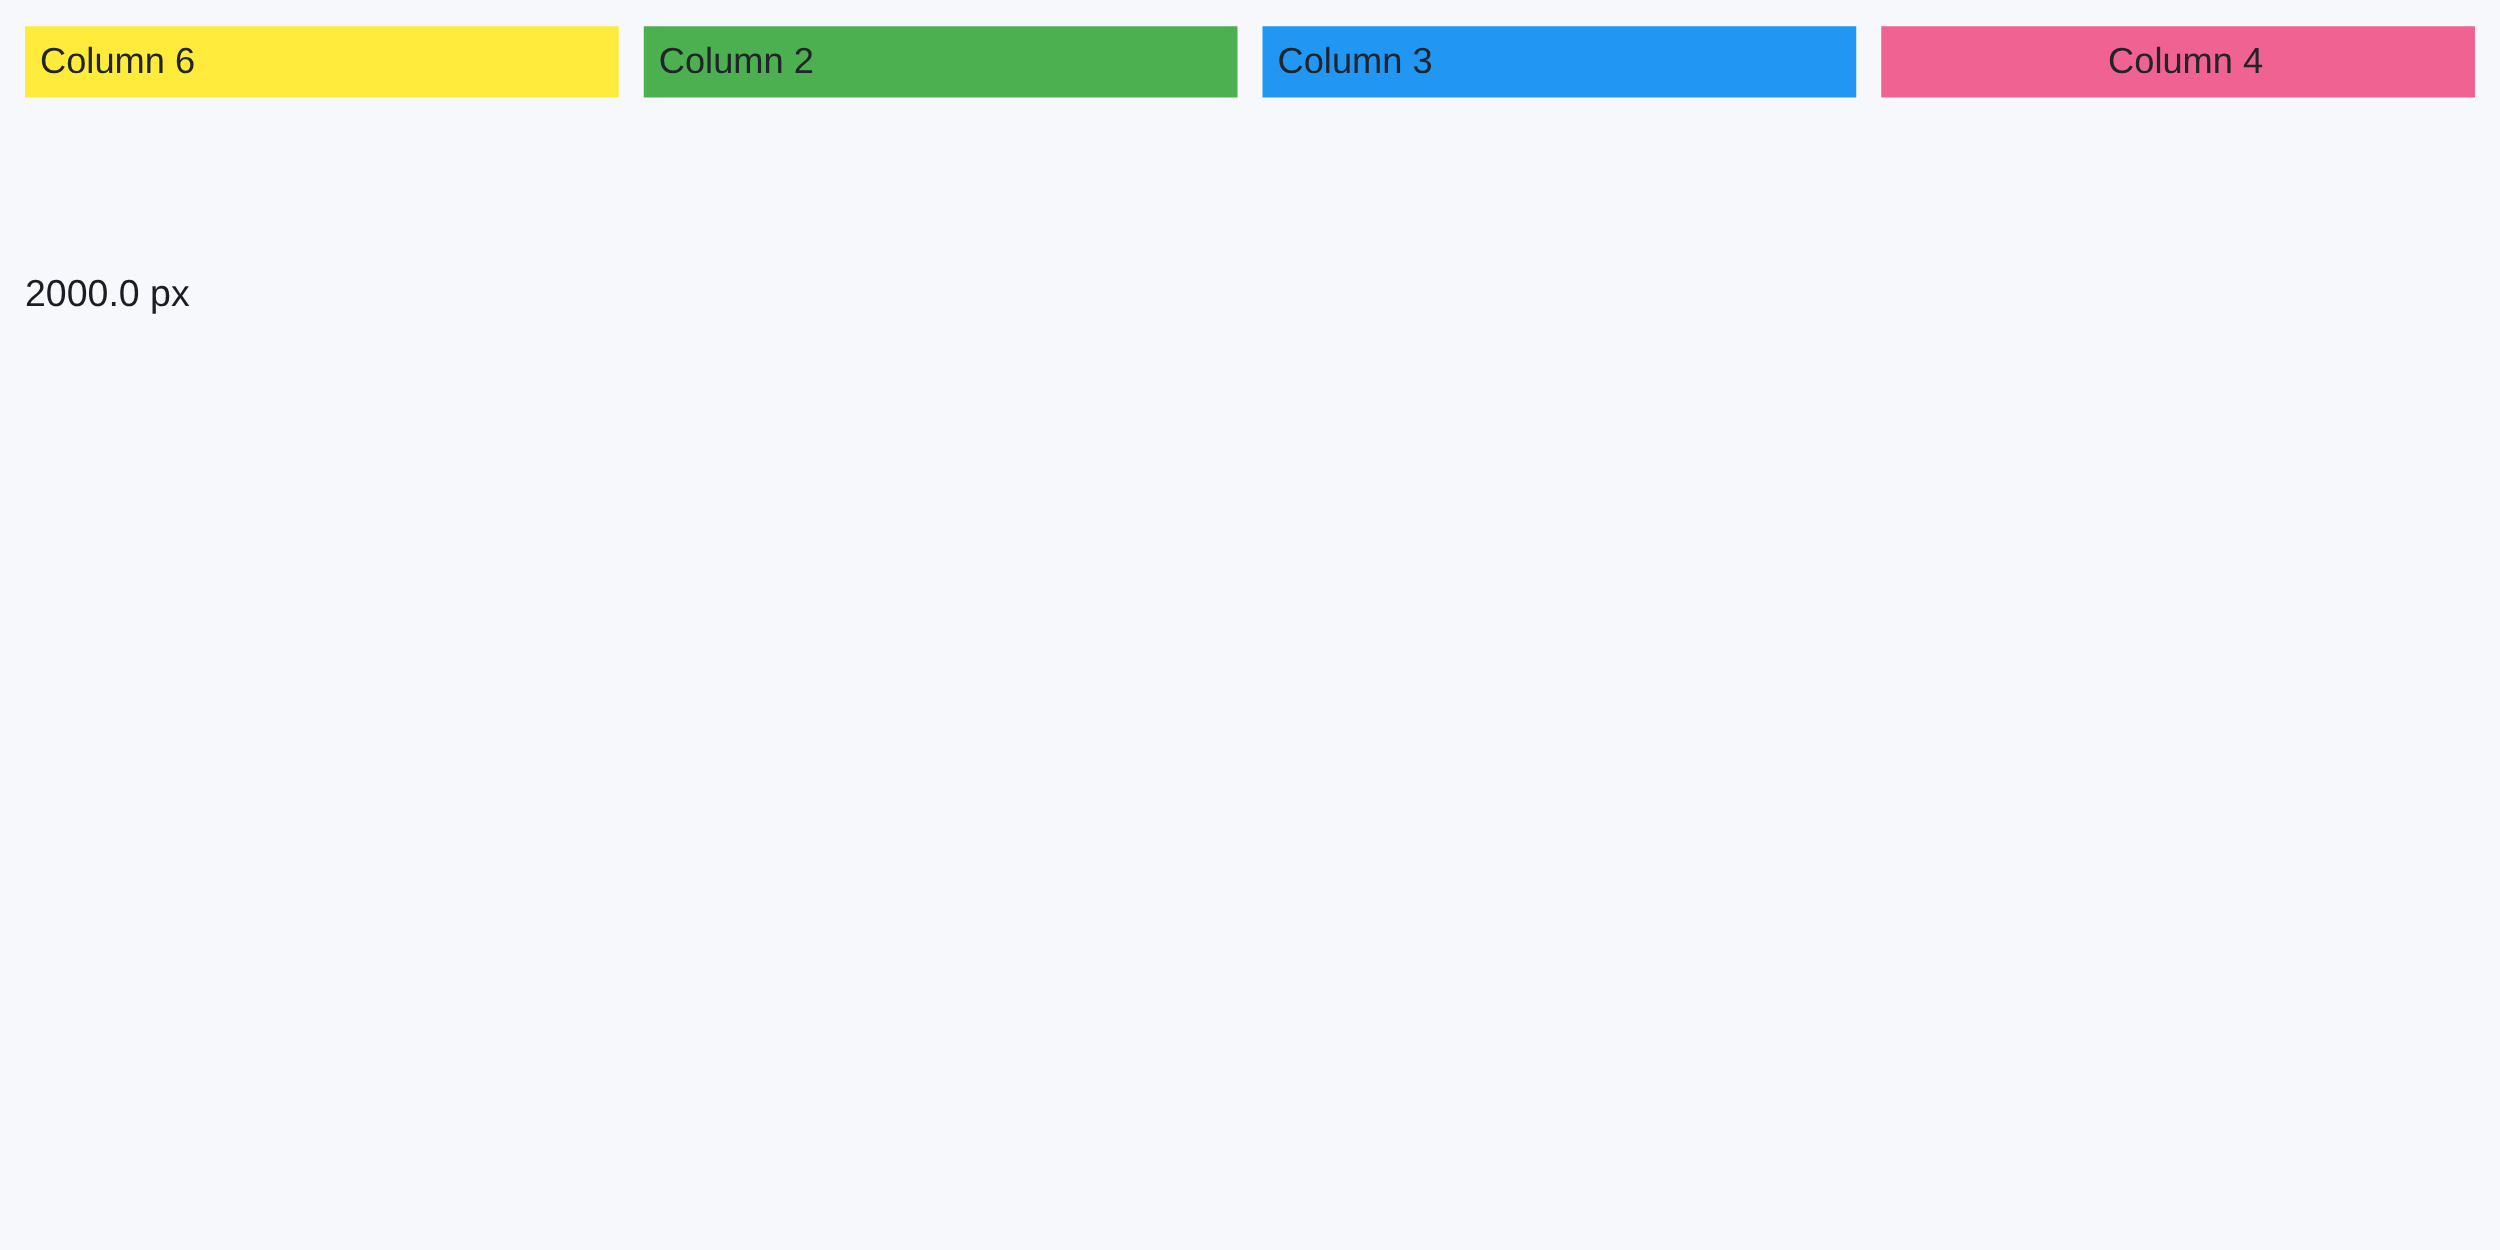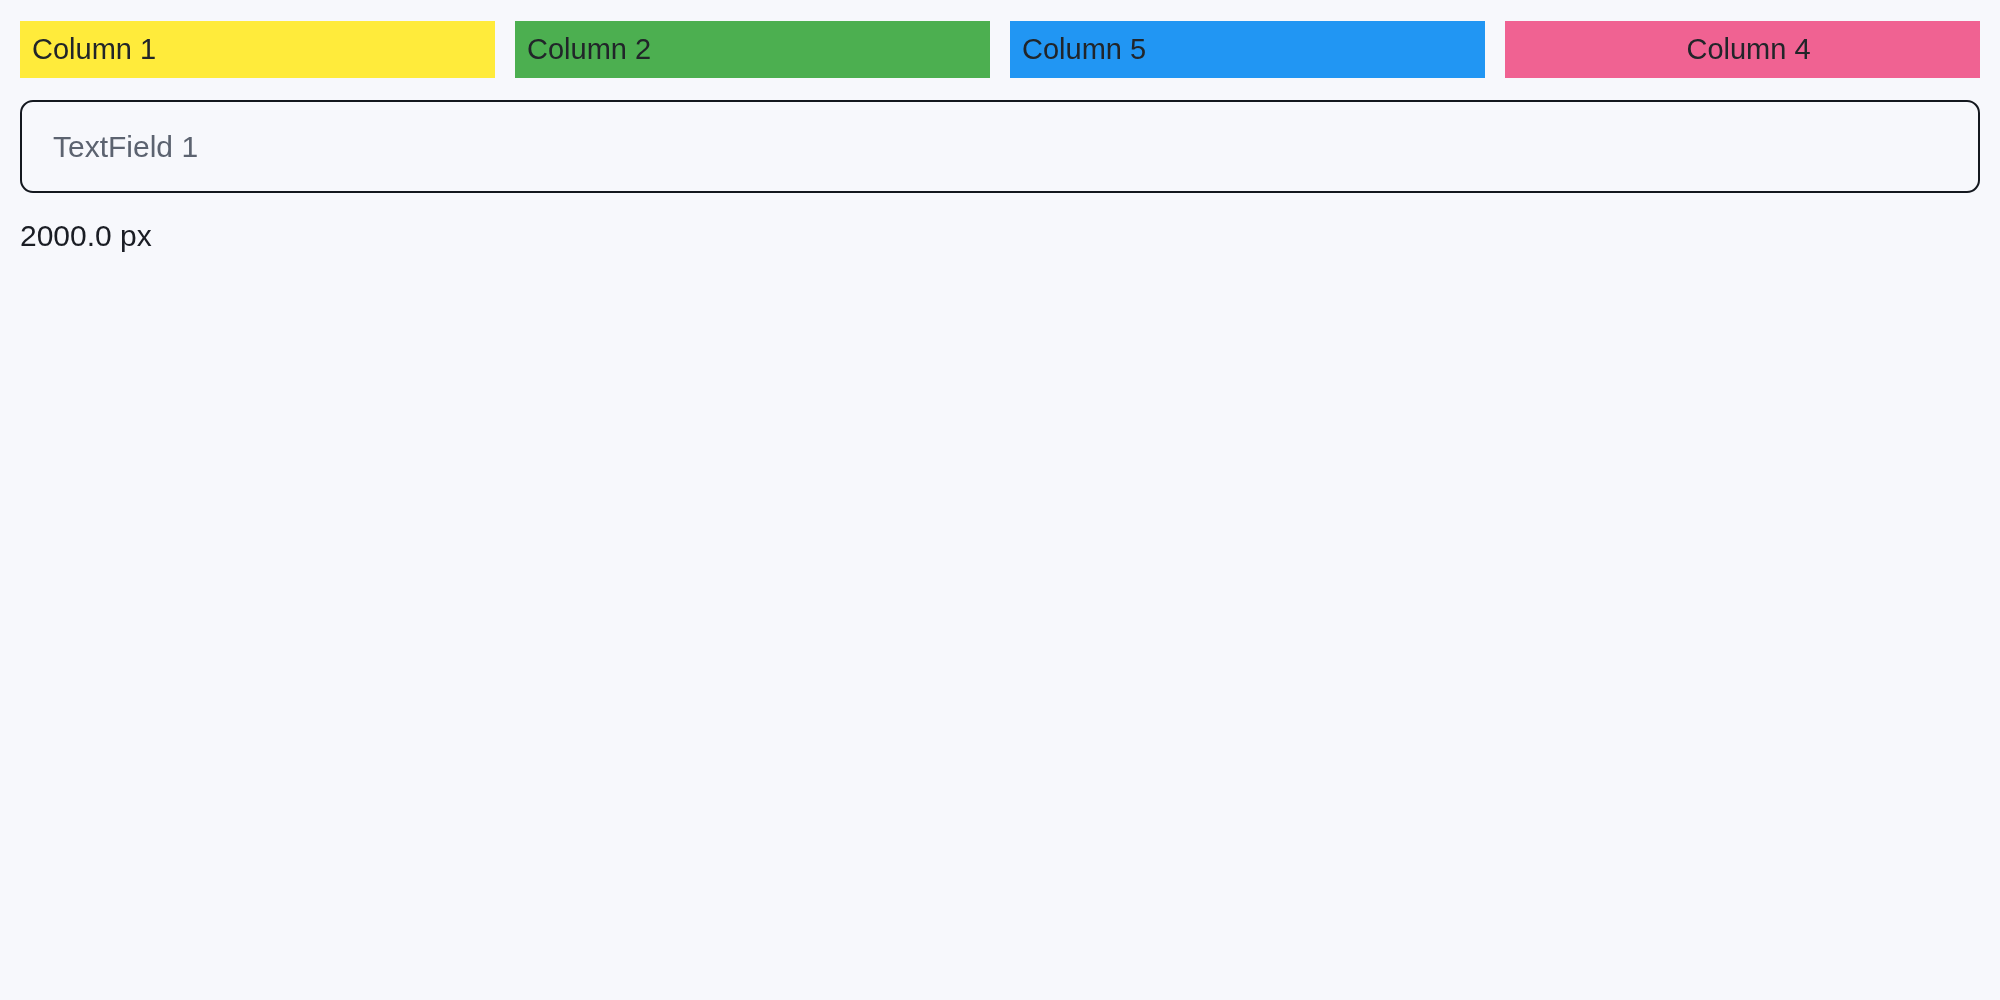--- a/index.html
+++ b/index.html
@@ -66,32 +66,31 @@
     color: #1A1D24;
   }
 </style>
 </head>
 <body style="background-color: rgb(247, 248, 252);">
 
 <div class="page">
 
   <div class="columns-row">
     <div class="column" style="background-color: rgb(255, 235, 59);">
-      <span class="column-label">Column 1</span>
+      <span class="column-label">Column 6</span>
     </div>
     <div class="column" style="background-color: rgb(76, 175, 80);">
       <span class="column-label">Column 2</span>
     </div>
     <div class="column" style="background-color: rgb(33, 150, 243);">
-      <span class="column-label">Column 5</span>
+      <span class="column-label">Column 3</span>
     </div>
     <div class="column" style="background-color: rgb(240, 98, 146); justify-content: center;">
       <span class="column-label">Column 4</span>
     </div>
   </div>
 
   <div class="fields-row">
-    <input type="text" class="textfield" placeholder="TextField 1" style="">
   </div>
 
   <div class="width-label">2000.0 px</div>
 
 </div>
 
 </body></html>

